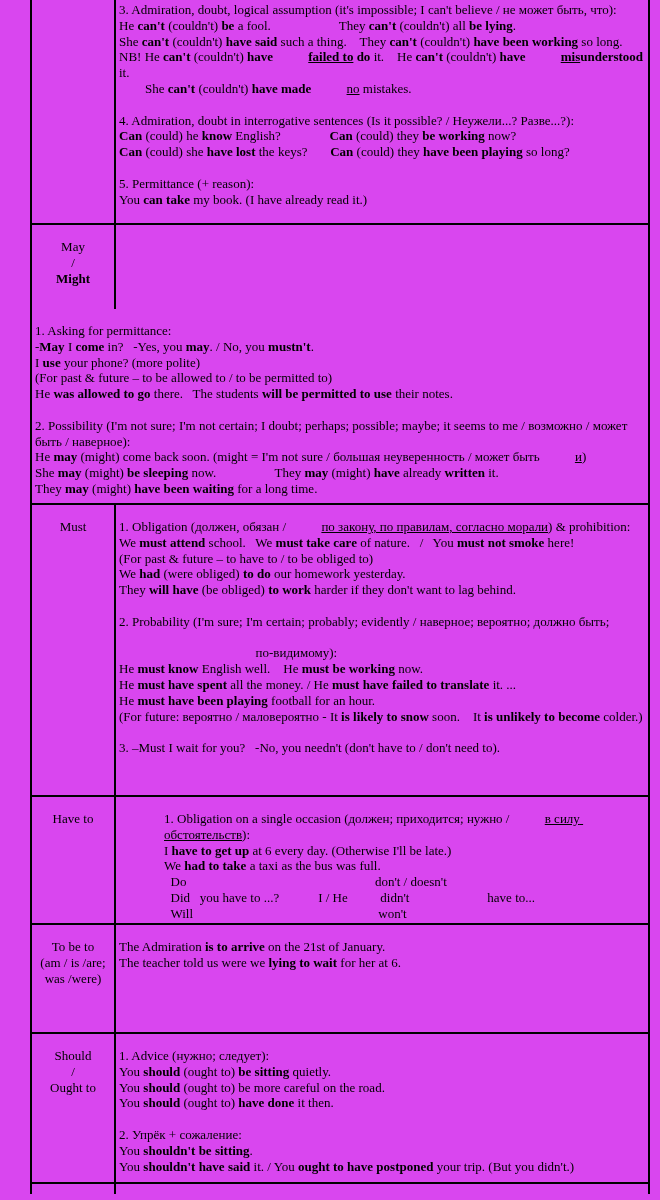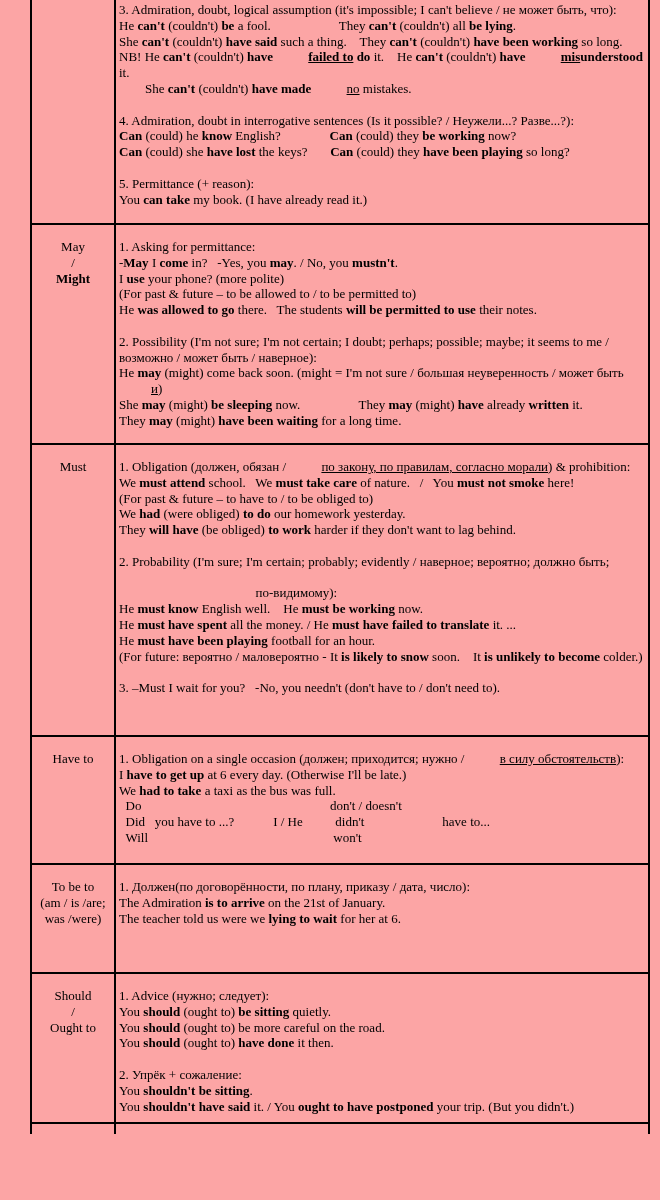--- a/index.html
+++ b/index.html
@@ -2,30 +2,30 @@
 <html><head>
 <meta charset="utf-8">
 <style>
   * { margin:0; padding:0; box-sizing:border-box; }
   html,body { background:#ffffff; }
   body {
     width:660px; height:1200px; overflow:hidden;
     font-family:"Liberation Serif", serif;
     font-size:13px; color:#000;
   }
-  .page { position:relative; width:660px; height:1200px; background:#fca5a5; }
+  .page { position:relative; width:660px; height:1200px; background:#d946ef; }
   .gtable {
     position:absolute; left:30px; top:0; width:620px;
     border-left:2px solid #000; border-right:2px solid #000;
   }
   .trow { display:flex; border-bottom:2px solid #000; overflow:hidden; }
   .trow-0 { height:225px; }
-  .trow-1 { height:220px; }
+  .trow-1 { height:280px;flex-direction:column; }
   .trow-2 { height:292px; }
-  .trow-3 { height:128px; }
+  .trow-3 { height:128px;gap:45px; }
   .trow-4 { height:109px; }
   .trow-5 { height:150px; }
   .trow-6 { height:10px; border-bottom:none; }
   .label-cell {
     flex:0 0 84px; width:84px;
     border-right:2px solid #000;
     text-align:center; padding-top:14px;
     line-height:15.8px; white-space:pre-wrap;
   }
   .trow-0 .label-cell { padding-top:2px; }
@@ -55,21 +55,21 @@
       <div class="trow trow-2">
         <div class="label-cell"><div class="line"><span>Must</span></div></div>
         <div class="content-cell"><div class="line"><span>1. Obligation (должен, обязан / </span><span class="seg-u">по закону, по правилам, согласно морали</span><span>) &amp; prohibition:</span></div><div class="line"><span>We </span><span class="seg-b">must attend</span><span> school.   We </span><span class="seg-b">must take care</span><span> of nature.   /   You </span><span class="seg-b">must not smoke</span><span> here!</span></div><div class="line"><span>(For past &amp; future – to have to / to be obliged to)</span></div><div class="line"><span>We </span><span class="seg-b">had</span><span> (were obliged) </span><span class="seg-b">to do</span><span> our homework yesterday.</span></div><div class="line"><span>They </span><span class="seg-b">will have</span><span> (be obliged) </span><span class="seg-b">to work</span><span> harder if they don't want to lag behind.</span></div><div class="line">&nbsp;</div><div class="line"><span>2. Probability (I'm sure; I'm certain; probably; evidently / наверное; вероятно; должно быть;</span></div><div class="line">&nbsp;</div><div class="line"><span>                                          по-видимому):</span></div><div class="line"><span>He </span><span class="seg-b">must know</span><span> English well.    He </span><span class="seg-b">must be working</span><span> now.</span></div><div class="line"><span>He </span><span class="seg-b">must have spent</span><span> all the money. / He </span><span class="seg-b">must have failed to translate</span><span> it. ...</span></div><div class="line"><span>He </span><span class="seg-b">must have been playing</span><span> football for an hour.</span></div><div class="line"><span>(For future: вероятно / маловероятно - It </span><span class="seg-b">is likely to snow</span><span> soon.    It </span><span class="seg-b">is unlikely to become</span><span> colder.)</span></div><div class="line">&nbsp;</div><div class="line"><span>3. –Must I wait for you?   -No, you needn't (don't have to / don't need to).</span></div></div>
       </div>
       <div class="trow trow-3">
         <div class="label-cell"><div class="line"><span>Have to</span></div></div>
         <div class="content-cell"><div class="line"><span>1. Obligation on a single occasion (должен; приходится; нужно / </span><span class="seg-u">в силу обстоятельств</span><span>):</span></div><div class="line"><span>I </span><span class="seg-b">have to get up</span><span> at 6 every day. (Otherwise I'll be late.)</span></div><div class="line"><span>We </span><span class="seg-b">had to take</span><span> a taxi as the bus was full.</span></div><div class="line"><span>  Do                                                          don't / doesn't</span></div><div class="line"><span>  Did   you have to ...?            I / He          didn't                        have to...</span></div><div class="line"><span>  Will                                                         won't</span></div></div>
       </div>
       <div class="trow trow-4">
         <div class="label-cell"><div class="line"><span>To be to</span></div><div class="line"><span>(am / is /are;</span></div><div class="line"><span>was /were)</span></div></div>
-        <div class="content-cell"><div class="line"><span>1. Должен(по договорённости, по плану, приказу / дата, число):</span></div><div class="line"><span>The Admiration </span><span class="seg-b">is to arrive</span><span> on the 21st of January.</span></div><div class="line"><span>The teacher told us were we </span><span class="seg-b">lying to wait</span><span> for her at 6.</span></div></div>
+        <div class="content-cell"><div class="line"><span>The Admiration </span><span class="seg-b">is to arrive</span><span> on the 21st of January.</span></div><div class="line"><span>The teacher told us were we </span><span class="seg-b">lying to wait</span><span> for her at 6.</span></div></div>
       </div>
       <div class="trow trow-5">
         <div class="label-cell"><div class="line"><span>Should</span></div><div class="line"><span>/</span></div><div class="line"><span>Ought to</span></div></div>
         <div class="content-cell"><div class="line"><span>1. Advice (нужно; следует):</span></div><div class="line"><span>You </span><span class="seg-b">should</span><span> (ought to) </span><span class="seg-b">be sitting</span><span> quietly.</span></div><div class="line"><span>You </span><span class="seg-b">should</span><span> (ought to) be more careful on the road.</span></div><div class="line"><span>You </span><span class="seg-b">should</span><span> (ought to) </span><span class="seg-b">have done</span><span> it then.</span></div><div class="line">&nbsp;</div><div class="line"><span>2. Упрёк + сожаление:</span></div><div class="line"><span>You </span><span class="seg-b">shouldn't be sitting</span><span>.</span></div><div class="line"><span>You </span><span class="seg-b">shouldn't have said</span><span> it. / You </span><span class="seg-b">ought to have postponed</span><span> your trip. (But you didn't.)</span></div></div>
       </div>
       <div class="trow trow-6">
         <div class="label-cell"></div>
         <div class="content-cell"></div>
       </div>
     </div>

